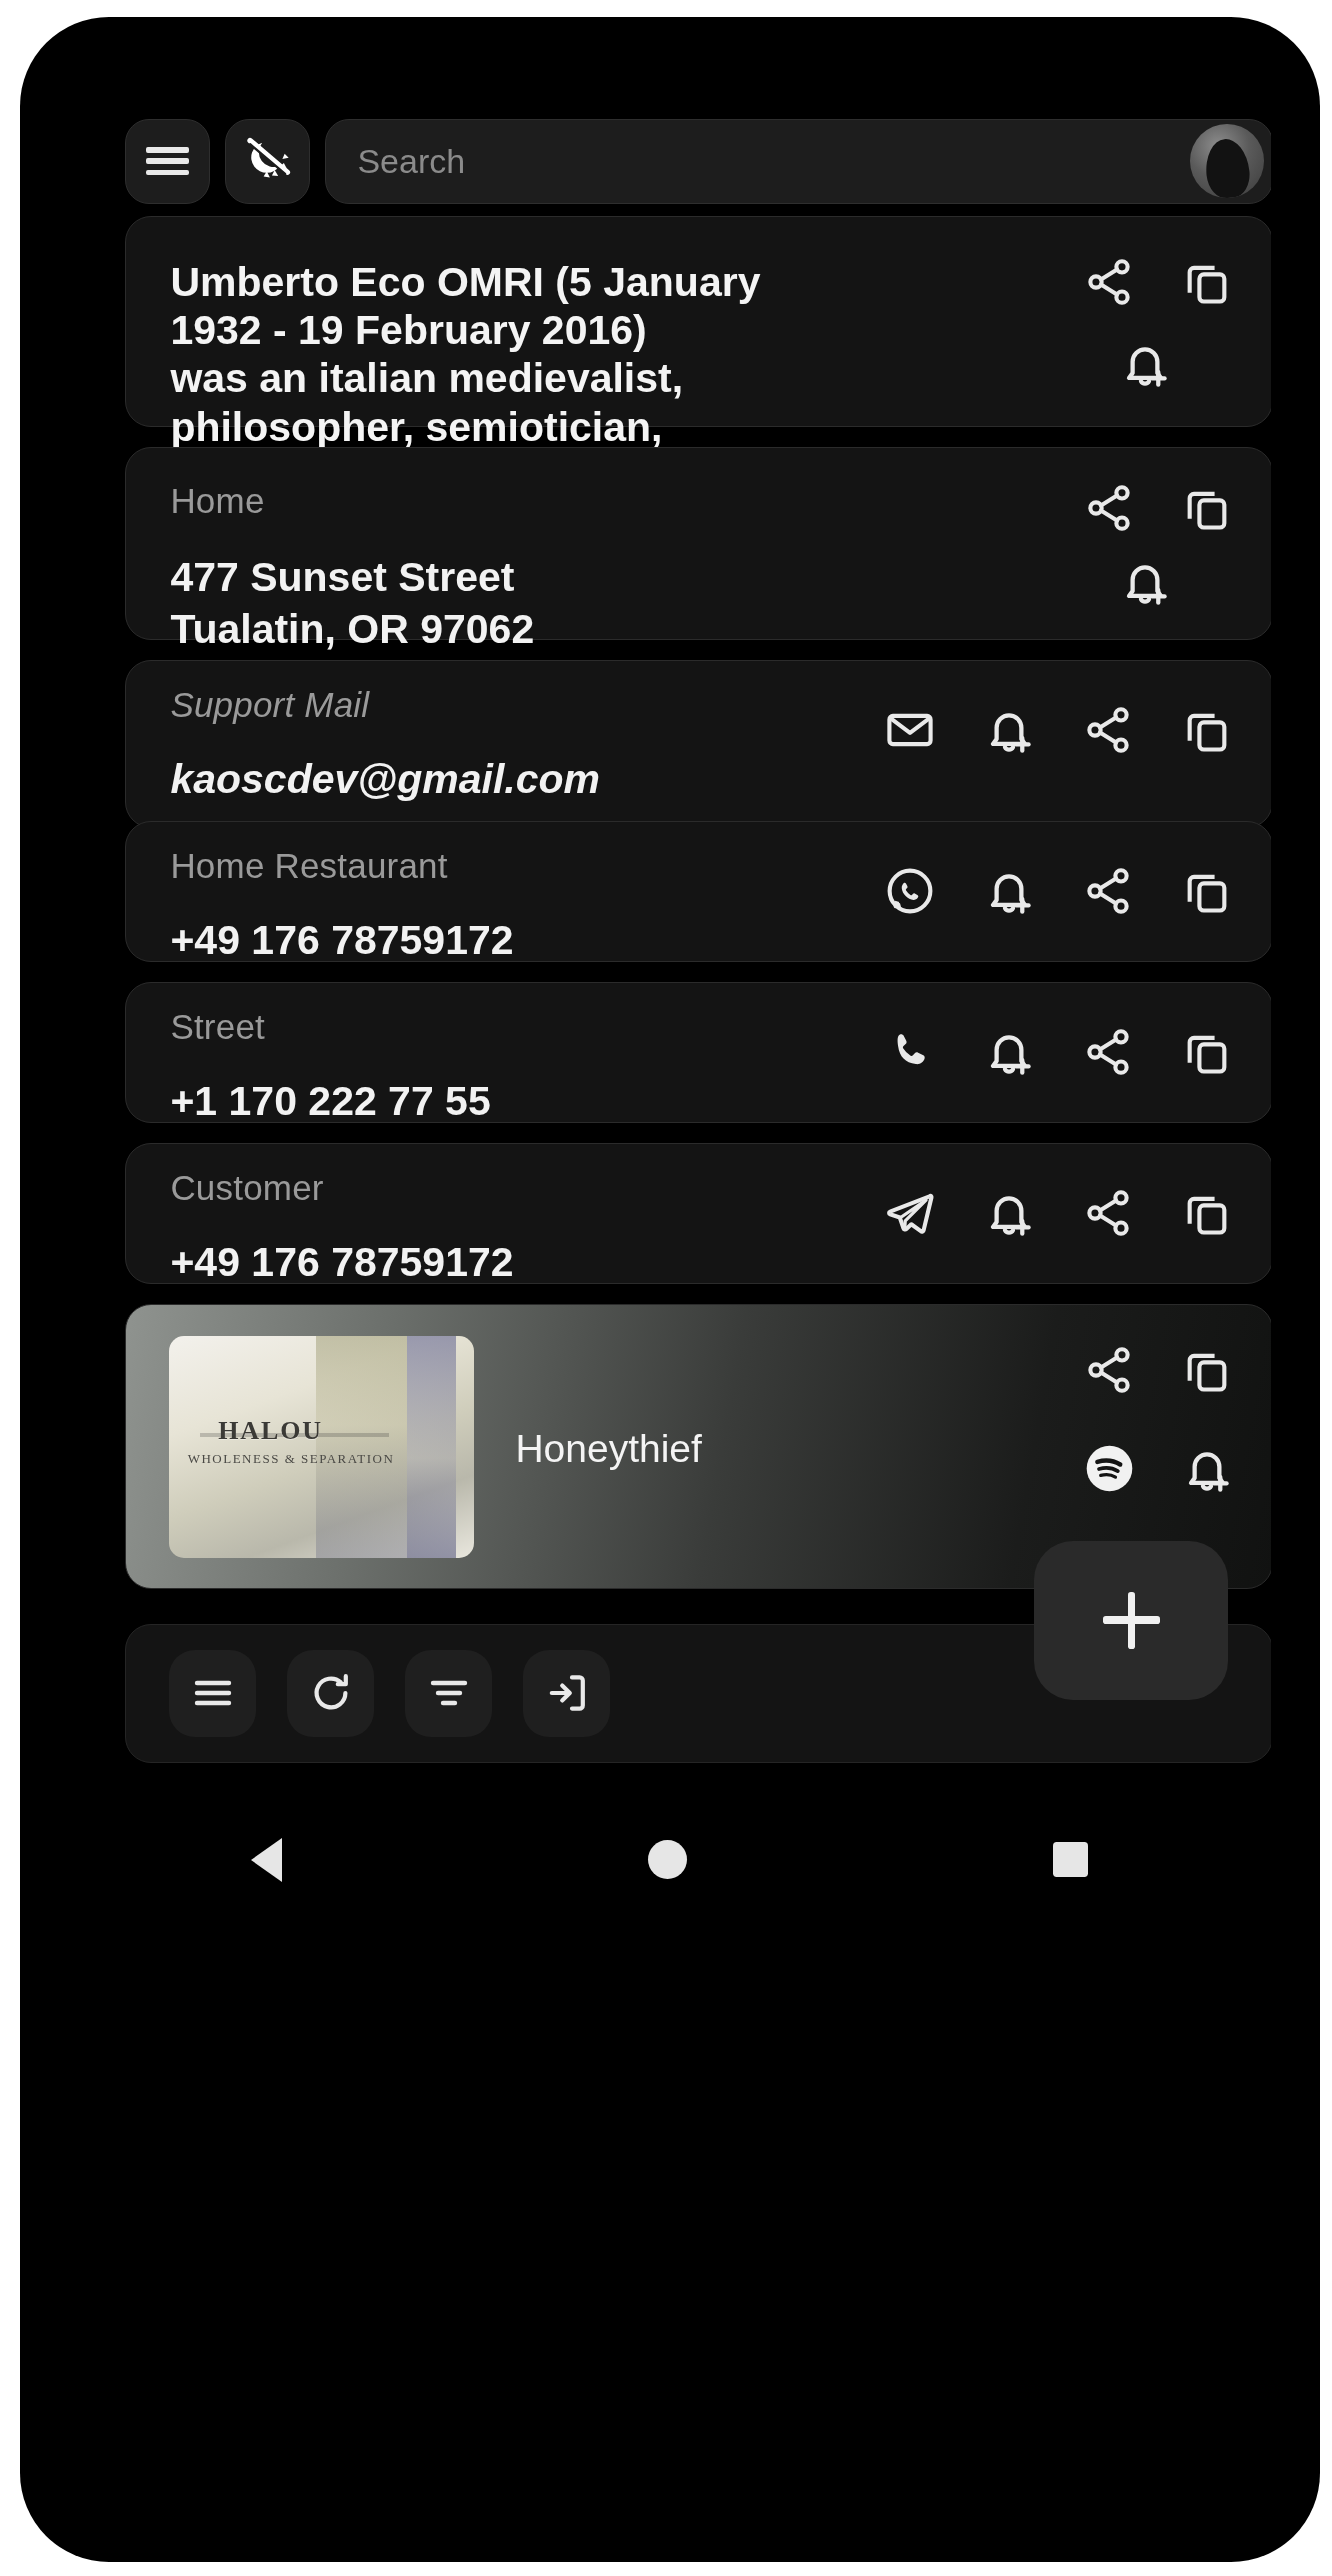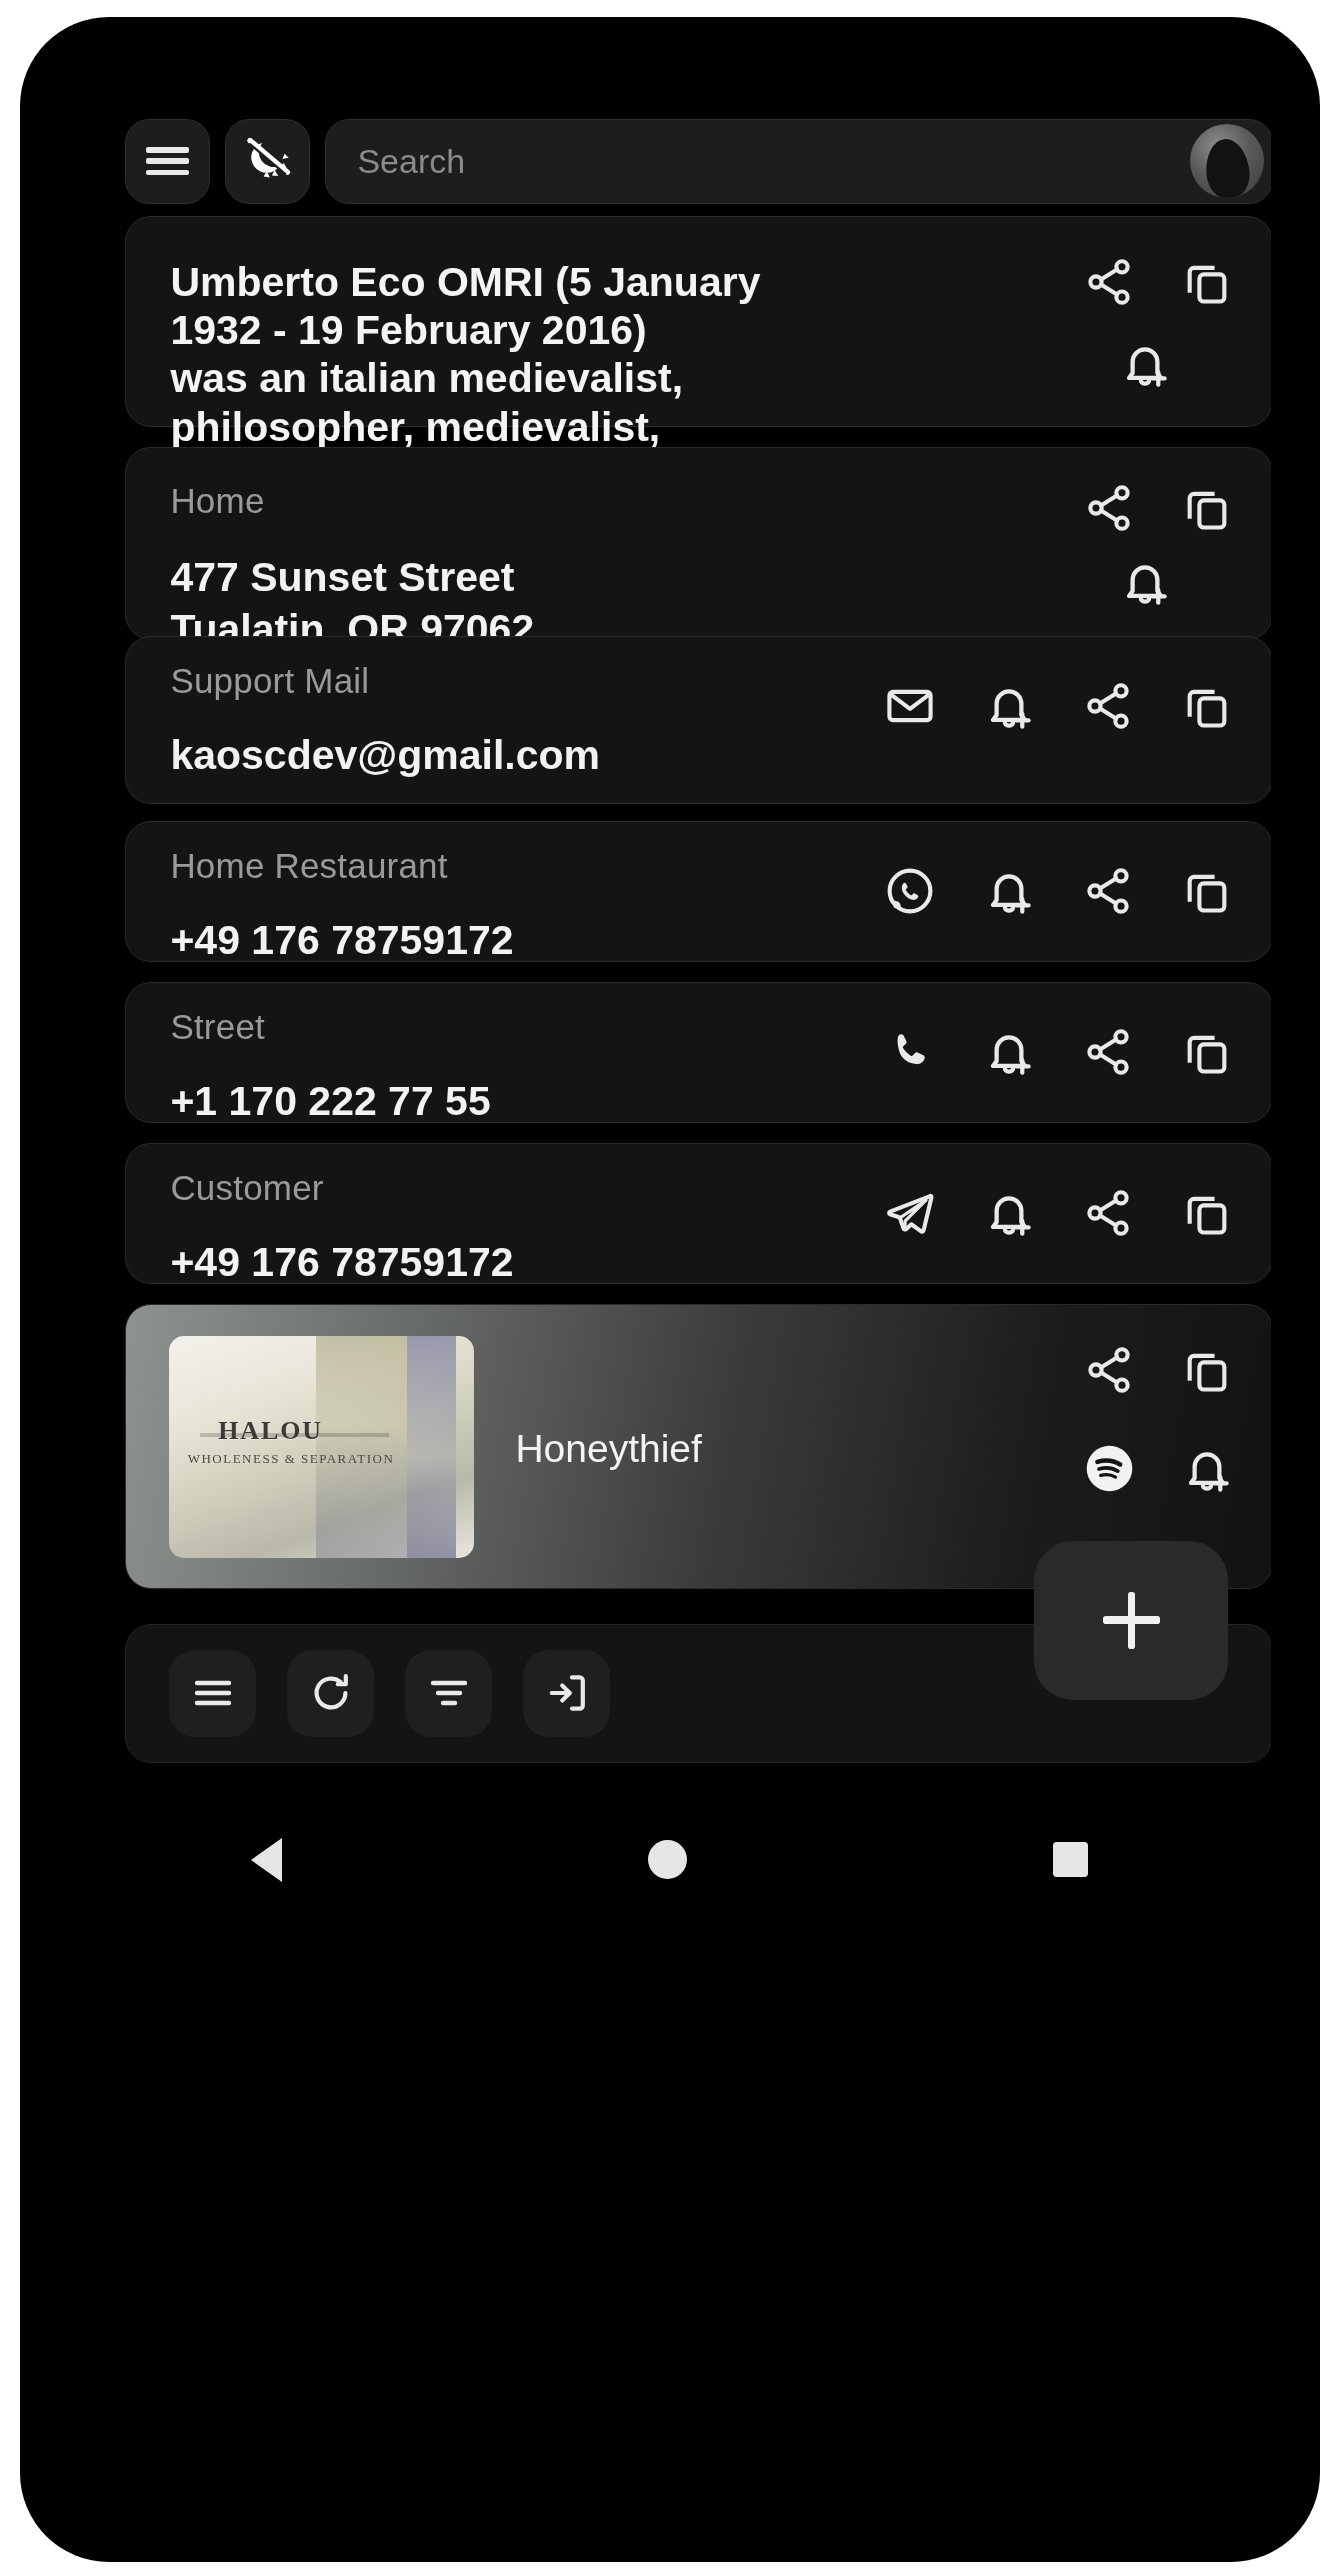--- a/index.html
+++ b/index.html
@@ -216,21 +216,21 @@
           </div>
         </div>
       </div>
 
       <div class="card" style="top:156px;height:211px;">
         <div class="card-inner">
           <div class="bio-text">
             <div>Umberto Eco OMRI (5 January</div>
             <div>1932 - 19 February 2016)</div>
             <div>was an italian medievalist,</div>
-            <div>philosopher, medievalist,</div>
+            <div>philosopher, semiotician,</div>
             <div>novelist, cultural critic,</div>
           </div>
 
           <div class="icon-row" style="right:31px;top:31px;gap:30px;">
             <div class="icon-btn">
               <svg class="ic" width="52" height="52" viewBox="0 0 24 24" fill="none" stroke="#e9e9e9" stroke-width="1.9" stroke-linecap="round" stroke-linejoin="round">
                 <circle cx="18" cy="5" r="2.6"></circle>
                   <circle cx="6" cy="12" r="2.6"></circle>
                   <circle cx="18" cy="19" r="2.6"></circle>
                 <line x1="8.3" y1="10.8" x2="15.7" y2="6.2"></line>
@@ -288,21 +288,21 @@
                 <path d="M17.5 16V11a5.5 5.5 0 0 0-11 0v5l-1.6 2.2h14.2L17.5 16Z"></path>
                 <path d="M10.2 19.6a2 2 0 0 0 3.6 0"></path>
                 <line x1="17.9" y1="15.6" x2="17.9" y2="21.2"></line>
                   <line x1="15.1" y1="18.4" x2="20.7" y2="18.4"></line>
               </svg>
             </div>
           </div>
         </div>
       </div>
 
-      <div class="card" style="top:576px;height:168px;">
+      <div class="card" style="top:600px;height:168px;font-style:italic;">
         <div class="card-inner">
           <div class="card-label" style="top:24px;">Support Mail</div>
           <div class="card-value" style="top:72px;">kaoscdev@gmail.com</div>
 
           <div class="icon-row" style="right:31px;top:35px;gap:31px;">
             <div class="icon-btn">
               <svg class="ic" width="52" height="52" viewBox="0 0 24 24" fill="none" stroke="#e9e9e9" stroke-width="1.9" stroke-linejoin="round">
                 <rect x="2.5" y="5.5" width="19" height="13" rx="1.6"></rect>
                 <path d="M2.8 6.4 12 13.3 21.2 6.4"></path>
               </svg>

